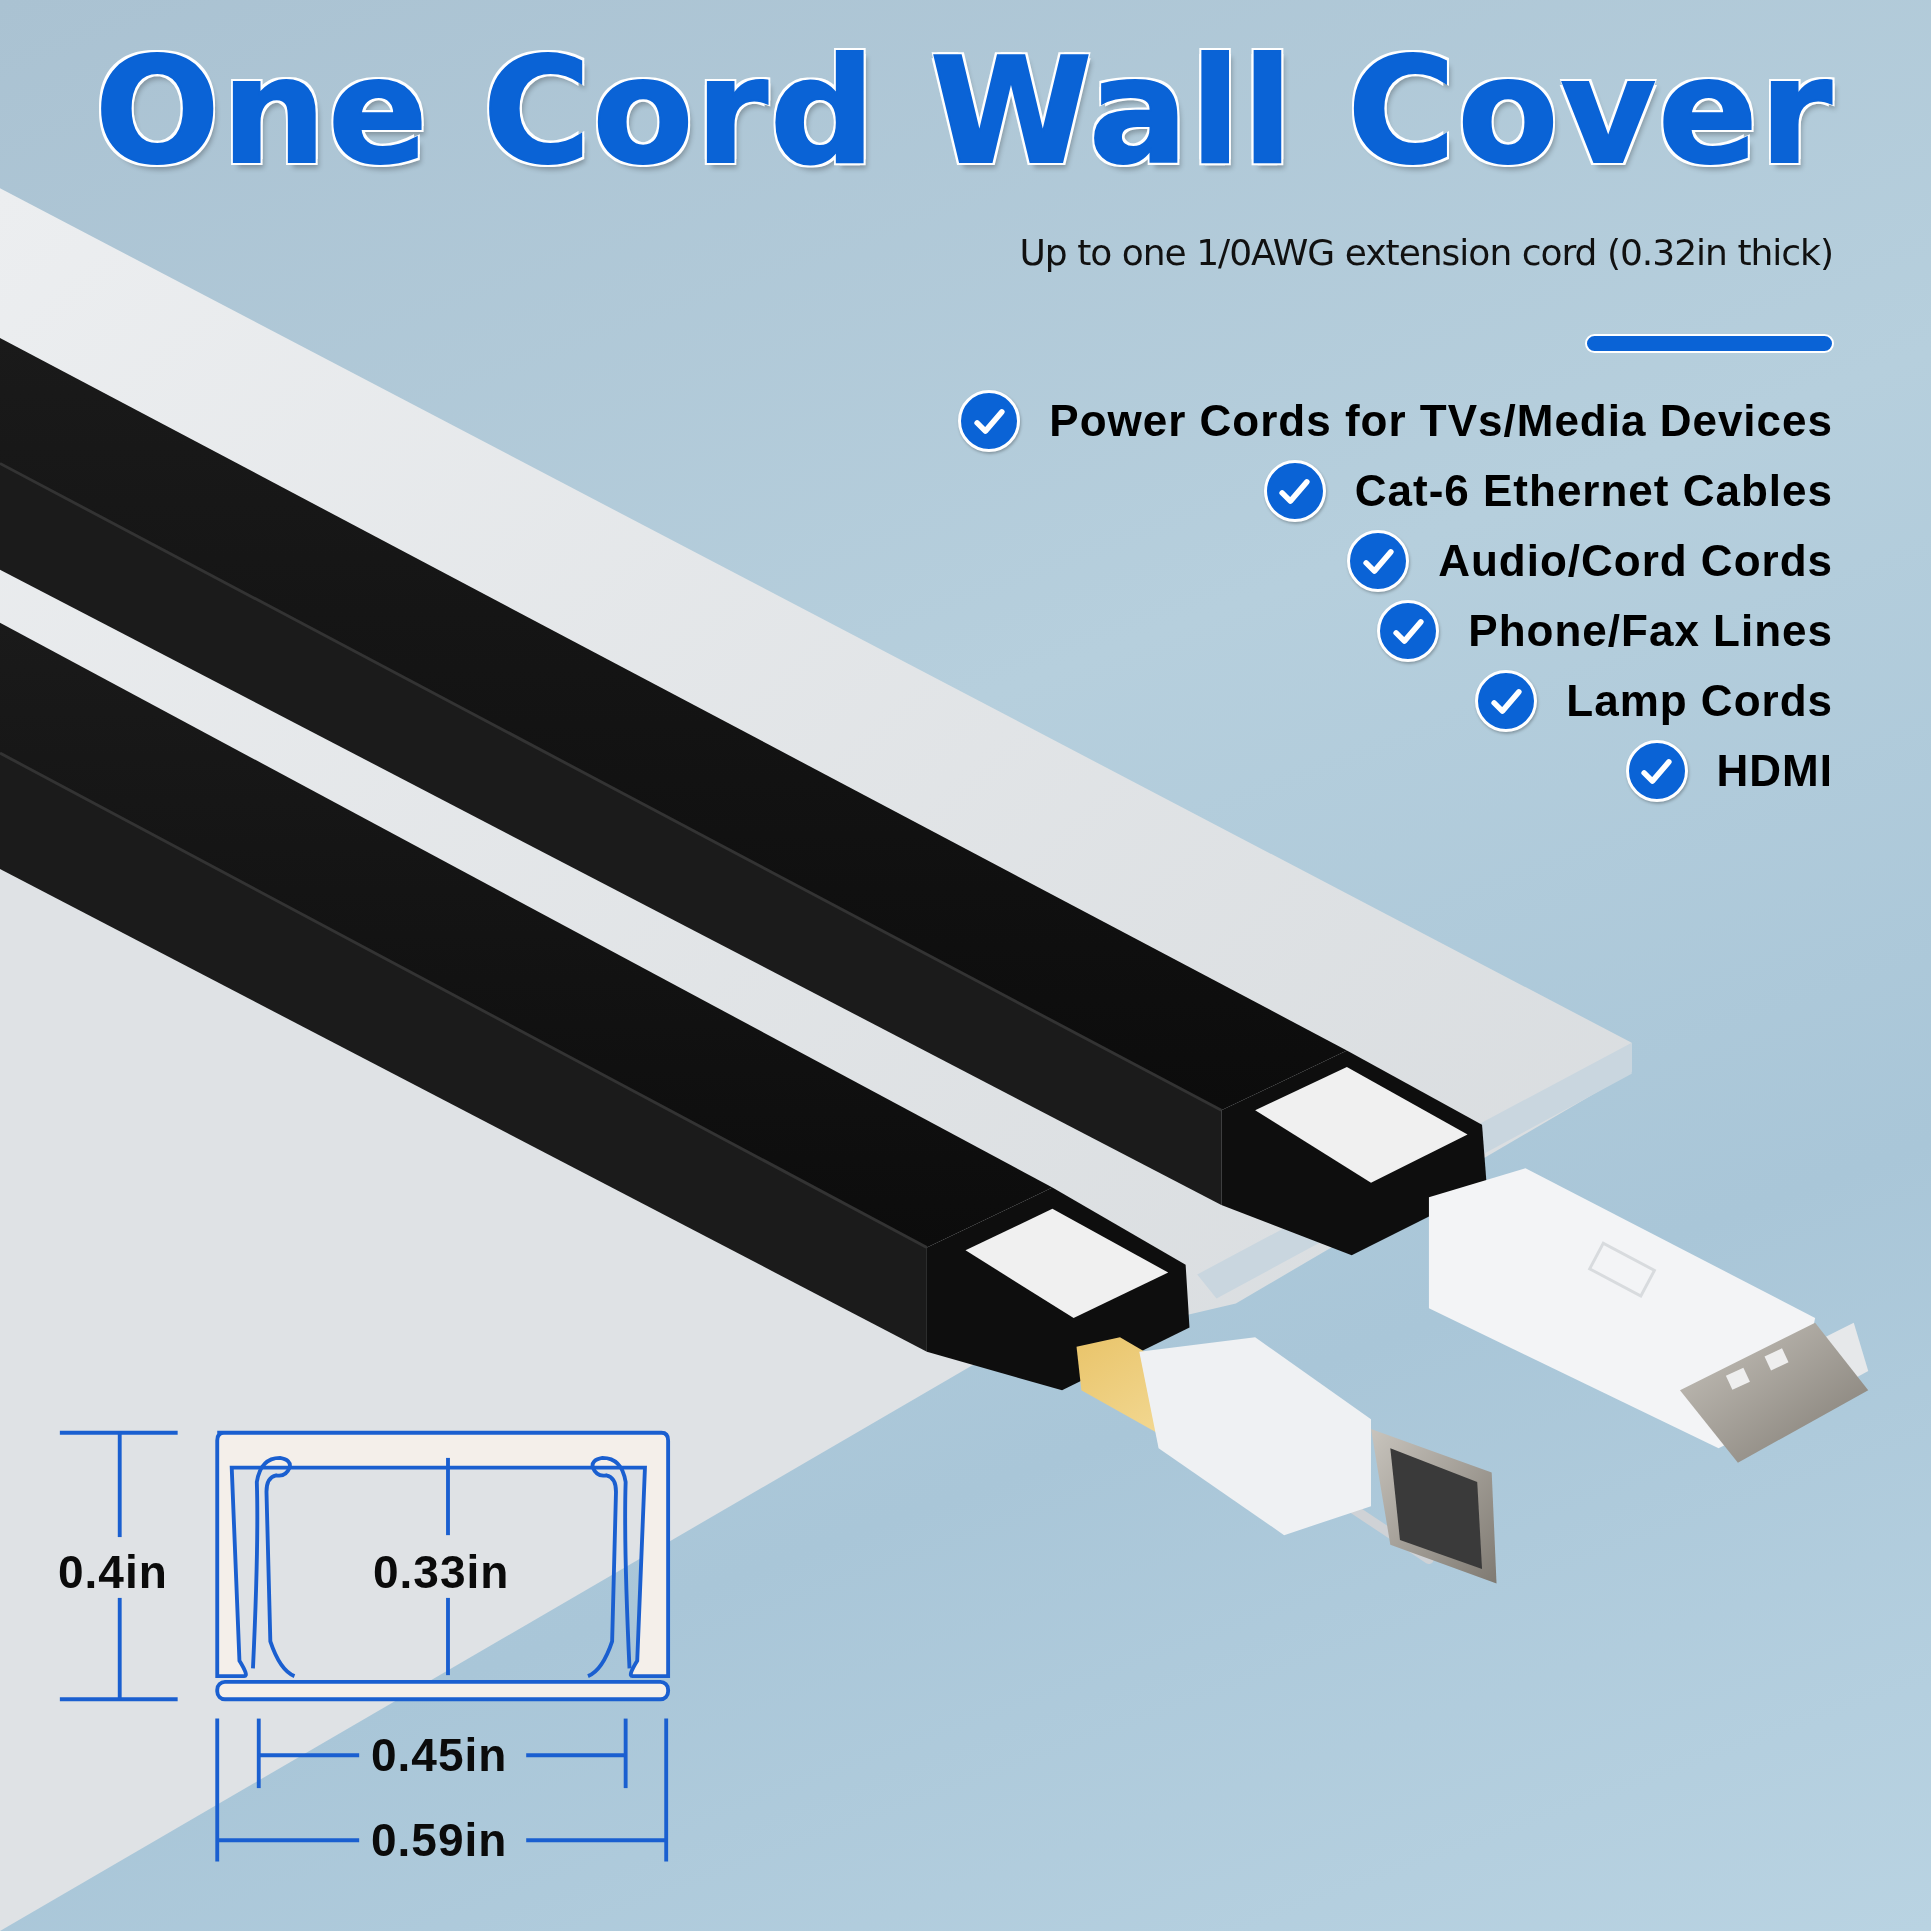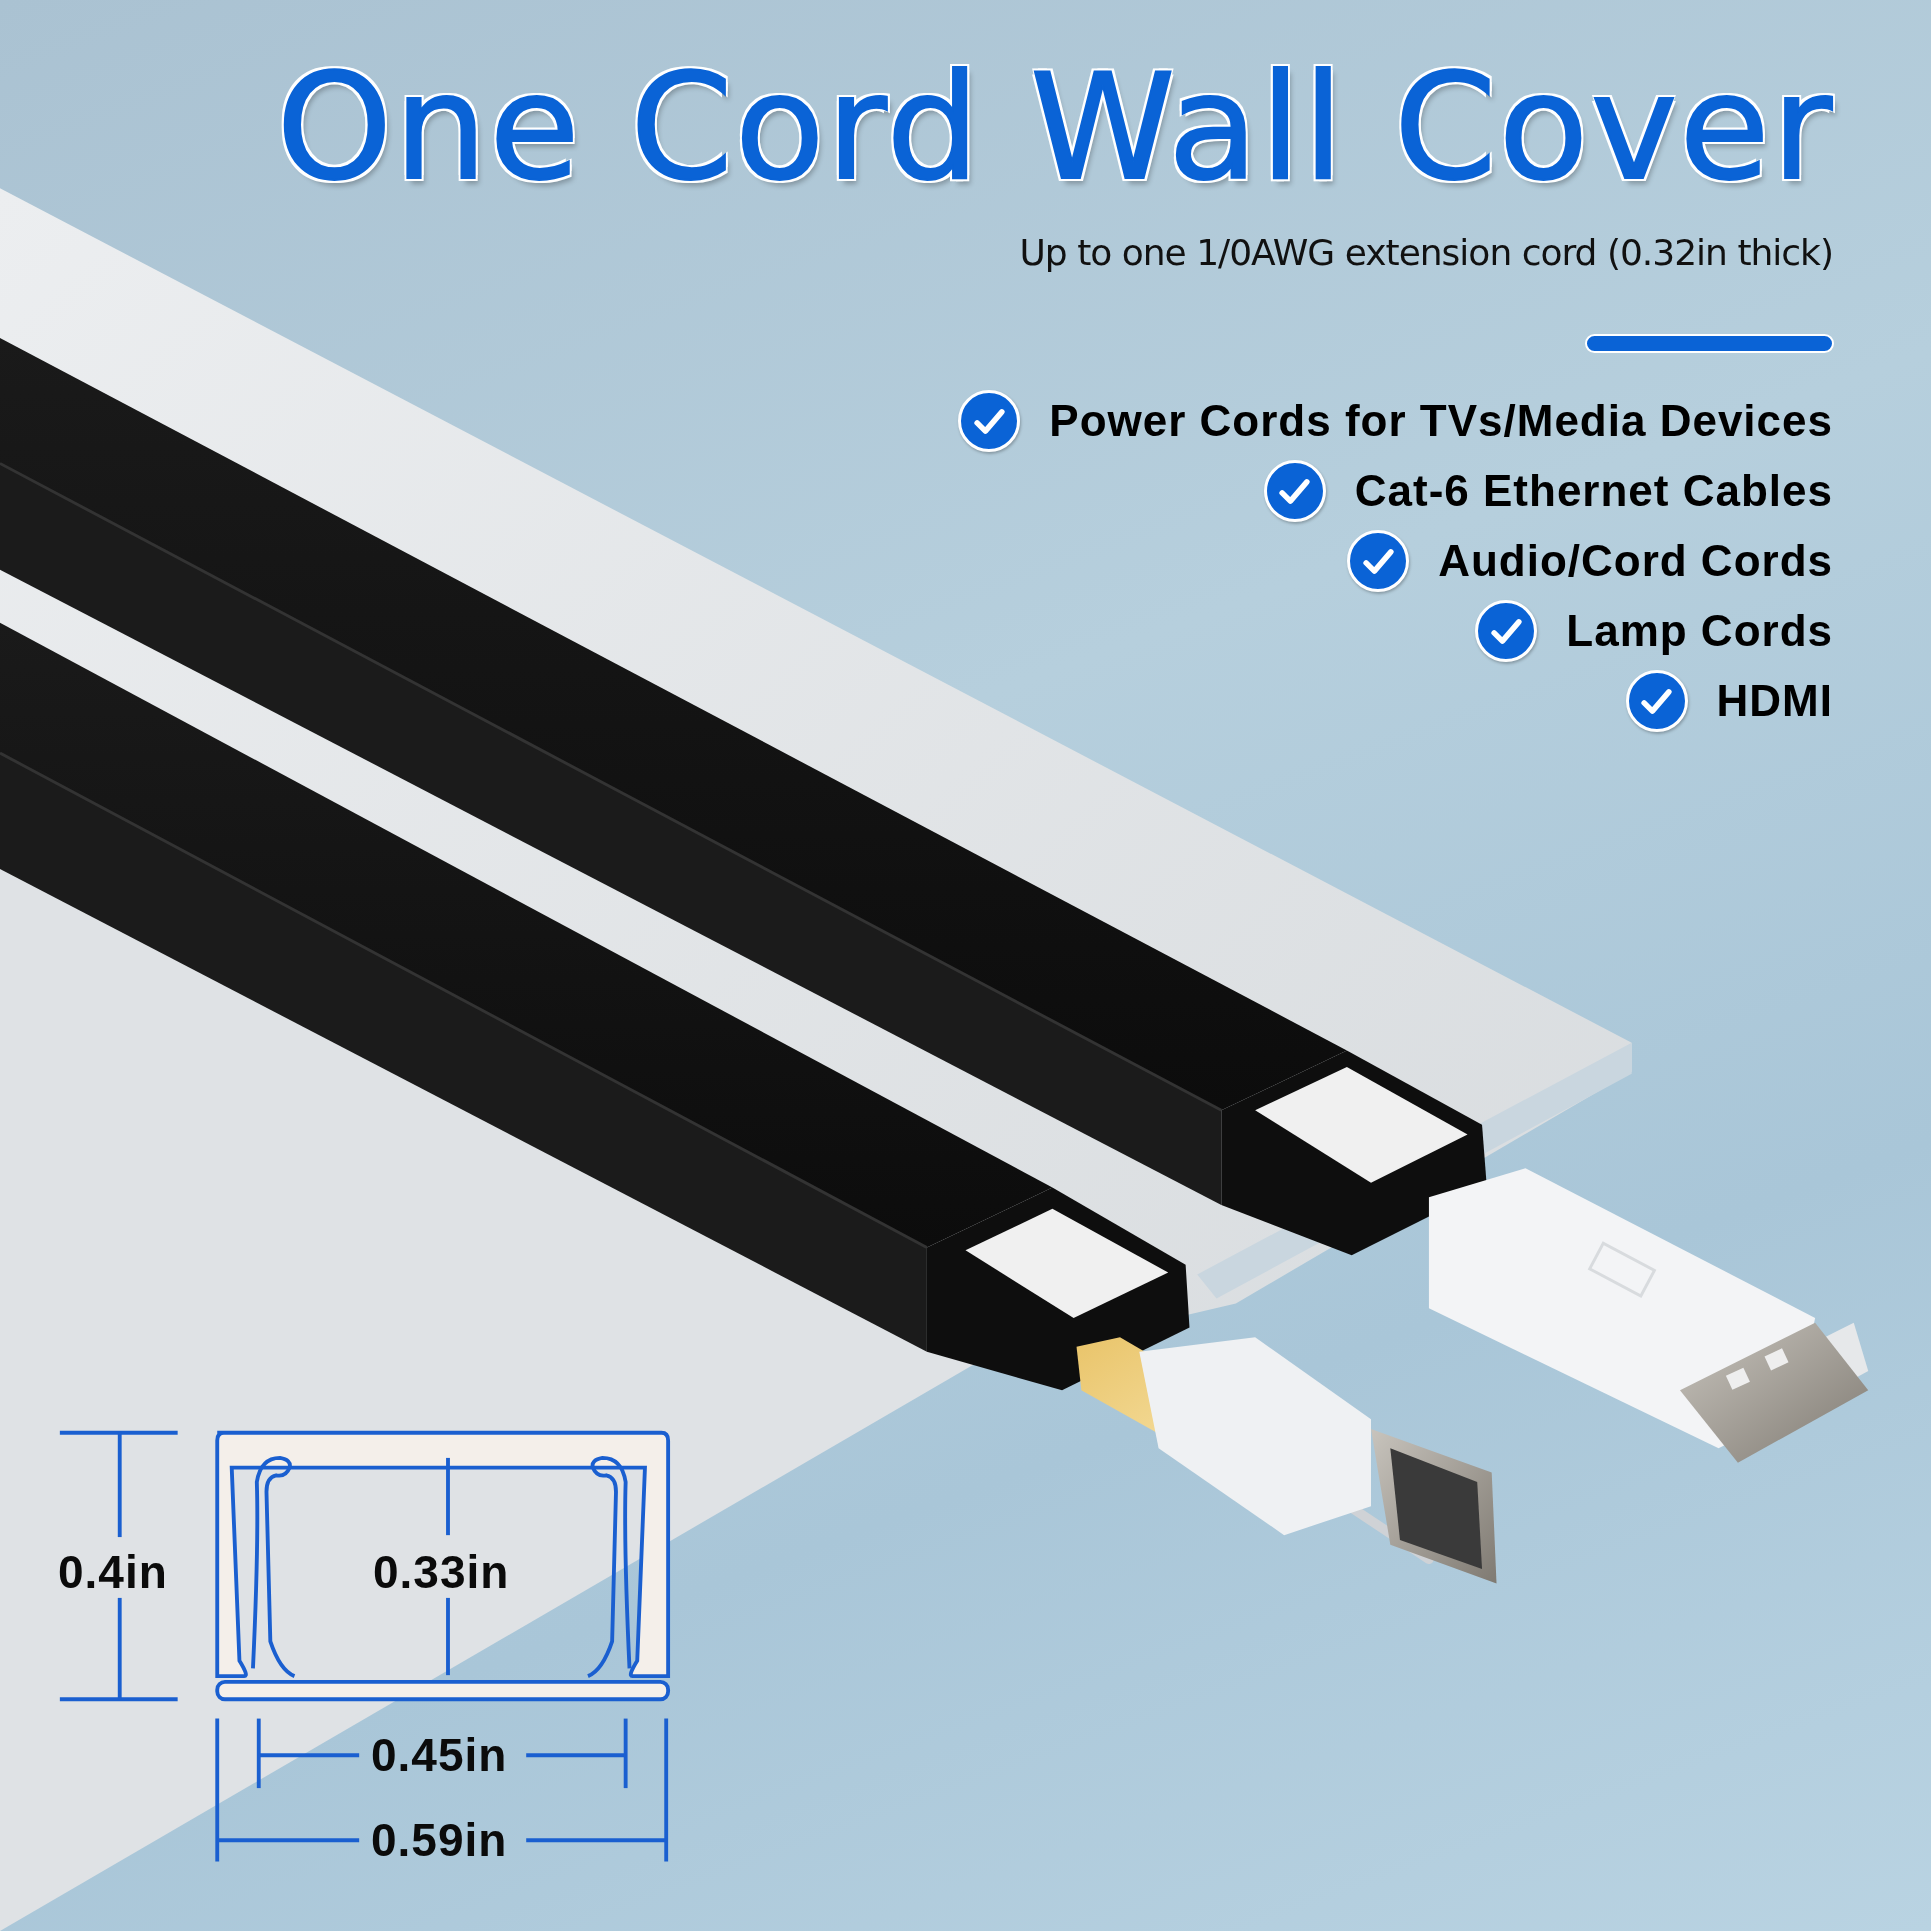--- a/index.html
+++ b/index.html
@@ -3,22 +3,22 @@
 <meta charset="utf-8">
 <style>
   html, body { margin: 0; padding: 0; }
   body {
     width: 1931px; height: 1931px; position: relative; overflow: hidden;
     background: linear-gradient(160deg, #aac2d2 0%, #b6cfdd 40%, #a9c6d8 70%, #b9d3e2 100%);
     font-family: "Liberation Sans", sans-serif;
   }
   .scene { position: absolute; inset: 0; }
   .title {
-    position: absolute; right: 97px; top: 54px;
-    font-family: "DejaVu Sans", sans-serif; font-size: 147px; font-weight: 400;
+    position: absolute; right: 97px; top: 38px;
+    font-family: "DejaVu Sans", sans-serif; font-size: 147px; font-weight: 700;
     color: #0a63d6; letter-spacing: 1.9px; line-height: 1;
     -webkit-text-stroke: 1.9px #0a63d6;
     text-shadow: 0 0 0 #fff, 2.9px 2.9px 0 #fff, -2.9px -2.9px 0 #fff, 2.9px -2.9px 0 #fff, -2.9px 2.9px 0 #fff, 3.9px 5.8px 5.8px rgba(0,0,0,0.25);
   }
   .subtitle {
     position: absolute; right: 98px; top: 232px;
     font-family: "DejaVu Sans", sans-serif; font-size: 36px; color: #111; letter-spacing: -1px;
   }
   .divider {
     position: absolute; left: 1585px; top: 334px; width: 245px; height: 15.4px;
@@ -142,20 +142,28 @@
         </svg>
     </span>
     <span class="label">Audio/Cord Cords</span>
   </div>
   <div class="feature">
     <span class="check">
       <svg width="33" height="33" viewBox="0 0 24 24">
           <path d="M3 13 L9 19 L21 5" stroke="#fff" stroke-width="4" fill="none" stroke-linecap="round" stroke-linejoin="round"></path>
         </svg>
     </span>
+    <span class="label">Phone/Fax Lines</span>
+  </div>
+  <div class="feature">
+    <span class="check">
+      <svg width="33" height="33" viewBox="0 0 24 24">
+          <path d="M3 13 L9 19 L21 5" stroke="#fff" stroke-width="4" fill="none" stroke-linecap="round" stroke-linejoin="round"></path>
+        </svg>
+    </span>
     <span class="label">Lamp Cords</span>
   </div>
   <div class="feature">
     <span class="check">
       <svg width="33" height="33" viewBox="0 0 24 24">
           <path d="M3 13 L9 19 L21 5" stroke="#fff" stroke-width="4" fill="none" stroke-linecap="round" stroke-linejoin="round"></path>
         </svg>
     </span>
     <span class="label">HDMI</span>
   </div>

